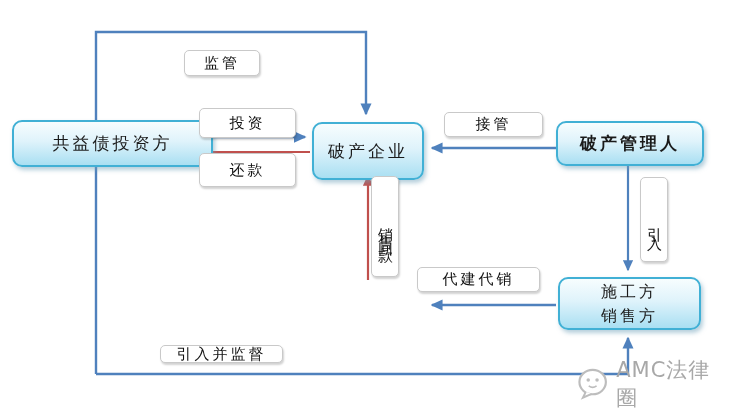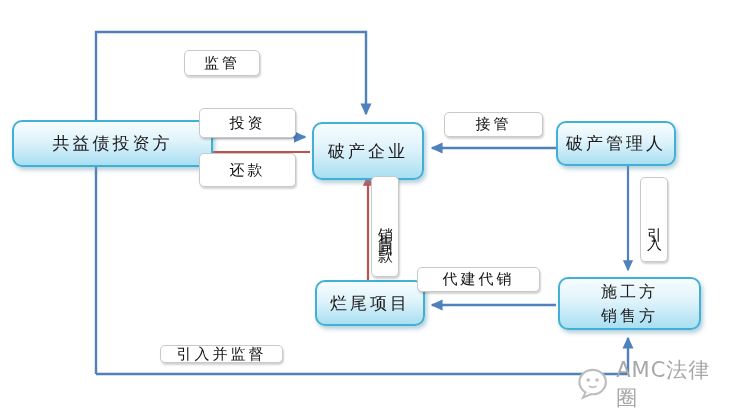--- a/index.html
+++ b/index.html
@@ -30,21 +30,21 @@
 
   .watermark {
     position:absolute; z-index:3; left:576px; top:356px;
     display:flex; align-items:center; gap:3px; color:var(--watermark,#a8a8a8);
   }
   .wm-text { font-size:21px; letter-spacing:1px; font-weight:500; color:var(--watermark,#a8a8a8); }
 
   
   #node-investor   { left:12px;  top:120px; width:201px; height:47px; }
   #node-bankrupt   { left:312px; top:122px; width:112px; height:58px; }
-  #node-admin      { left:556px; top:121px; width:120px; height:45px; }
+  #node-admin      { left:556px; top:121px; width:148px; height:45px;font-weight:bold; }
   #node-project    { left:315px; top:280px; width:110px; height:46px; }
   #node-contractor { left:558px; top:277px; width:143px; height:53px; line-height:1.45; }
 
   
   #lbl-supervise   { left:184px; top:38px;  width:76px;  height:26px;margin-top:12px; }
   #lbl-invest      { left:199px; top:108px; width:97px;  height:30px; }
   #lbl-repay       { left:199px; top:153px; width:97px;  height:34px; }
   #lbl-takeover    { left:444px; top:112px; width:99px;  height:25px;align-items:center; }
   #lbl-introduce   { left:640px; top:177px; width:28px;  height:85px; }
   #lbl-sales       { left:371px; top:176px; width:28px;  height:101px; }
@@ -85,23 +85,20 @@
 
   <div class="node" id="node-investor">
     <span>共益债投资方</span>
   </div>
   <div class="node" id="node-bankrupt">
     <span>破产企业</span>
   </div>
   <div class="node" id="node-admin">
     <span>破产管理人</span>
   </div>
-  <div class="node" id="node-project">
-    <span>烂尾项目</span>
-  </div>
   <div class="node small" id="node-contractor">
     <span>施工方</span>
     <span>销售方</span>
   </div>
 
   <div class="lbl" id="lbl-supervise">
     <span>监管</span>
   </div>
   <div class="lbl" id="lbl-invest">
     <span>投资</span>

